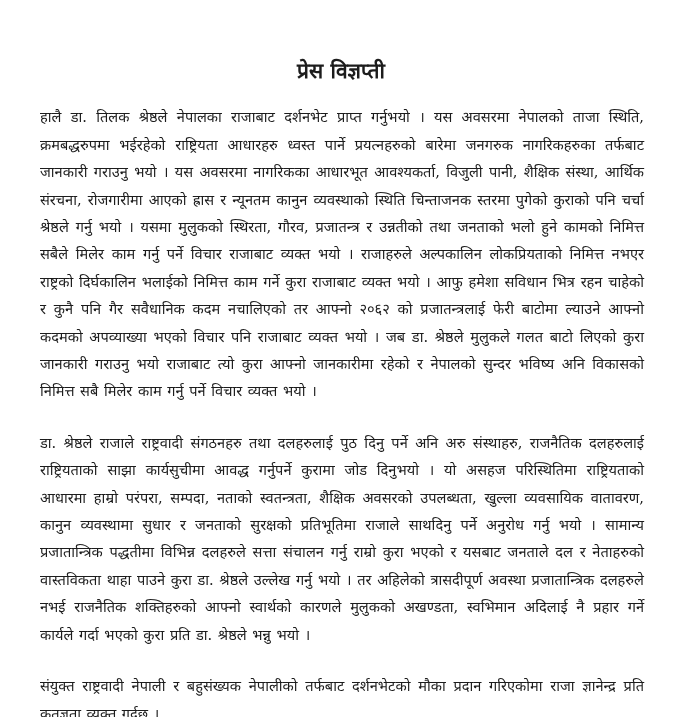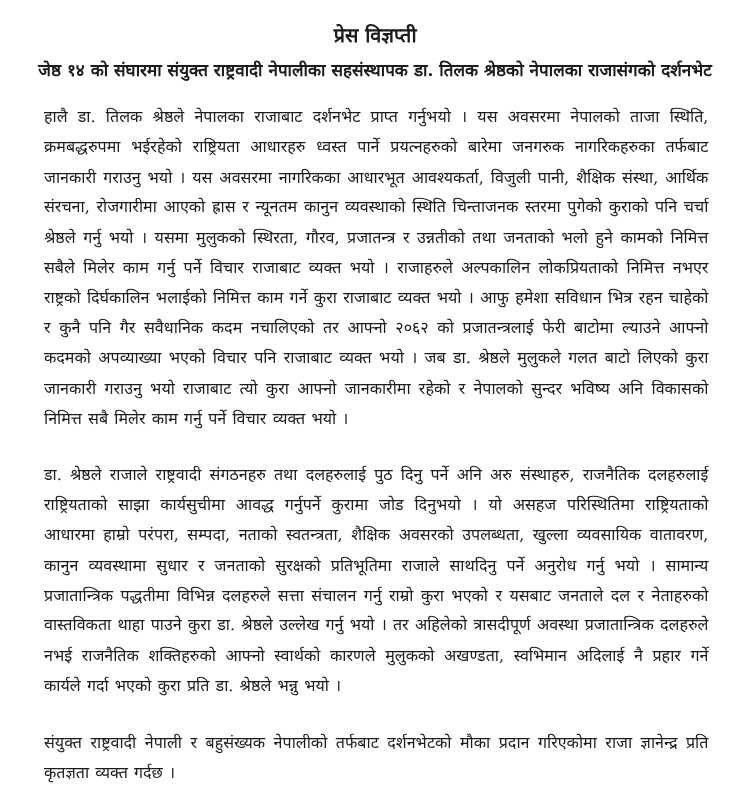--- a/index.html
+++ b/index.html
@@ -11,23 +11,23 @@
     position: relative;
     width: 682px;
     height: 717px;
     background: #ffffff;
     overflow: hidden;
     font-family: "DejaVu Serif", "Liberation Serif", serif;
     color: #1c1c1c;
     box-sizing: border-box;
   }
   .doc-title {
-    margin: 20px 40px 0 40px;
+    margin: 56px 40px 0 40px;
     text-align: center;
-    font-size: 18px;
+    font-size: 21px;
     font-weight: bold;
     line-height: 1.4;
   }
   .doc-heading {
     margin: 8px 22px 0 22px;
     text-align: center;
     font-size: 15.5px;
     font-weight: bold;
     line-height: 1.4;
   }
@@ -44,19 +44,18 @@
   }
   .doc-paragraph:first-child {
     margin-top: 18px;
   }
 </style>
 </head>
 <body>
 
 <div class="page">
   <div class="doc-title">प्रेस विज्ञप्ती</div>
-  <div class="doc-heading">जेष्ठ १४ को संघारमा संयुक्त राष्ट्रवादी नेपालीका सहसंस्थापक डा. तिलक श्रेष्ठको नेपालका राजासंगको दर्शनभेट</div>
   <div class="doc-body">
     <div class="doc-paragraph">हालै डा. तिलक श्रेष्ठले नेपालका राजाबाट दर्शनभेट प्राप्त गर्नुभयो । यस अवसरमा नेपालको ताजा स्थिति, क्रमबद्धरुपमा भईरहेको राष्ट्रियता आधारहरु ध्वस्त पार्ने प्रयत्नहरुको बारेमा जनगरुक नागरिकहरुका तर्फबाट जानकारी गराउनु भयो । यस अवसरमा नागरिकका आधारभूत आवश्यकर्ता, विजुली पानी, शैक्षिक संस्था, आर्थिक संरचना, रोजगारीमा आएको ह्रास र न्यूनतम कानुन व्यवस्थाको स्थिति चिन्ताजनक स्तरमा पुगेको कुराको पनि चर्चा श्रेष्ठले गर्नु भयो । यसमा मुलुकको स्थिरता, गौरव, प्रजातन्त्र र उन्नतीको तथा जनताको भलो हुने कामको निमित्त सबैले मिलेर काम गर्नु पर्ने विचार राजाबाट व्यक्त भयो । राजाहरुले अल्पकालिन लोकप्रियताको निमित्त नभएर राष्ट्रको दिर्घकालिन भलाईको निमित्त काम गर्ने कुरा राजाबाट व्यक्त भयो । आफु हमेशा सविधान भित्र रहन चाहेको र कुनै पनि गैर सवैधानिक कदम नचालिएको तर आफ्नो २०६२ को प्रजातन्त्रलाई फेरी बाटोमा ल्याउने आफ्नो कदमको अपव्याख्या भएको विचार पनि राजाबाट व्यक्त भयो । जब डा. श्रेष्ठले मुलुकले गलत बाटो लिएको कुरा जानकारी गराउनु भयो राजाबाट त्यो कुरा आफ्नो जानकारीमा रहेको र नेपालको सुन्दर भविष्य अनि विकासको निमित्त सबै मिलेर काम गर्नु पर्ने विचार व्यक्त भयो ।</div>
     <div class="doc-paragraph">डा. श्रेष्ठले राजाले राष्ट्रवादी संगठनहरु तथा दलहरुलाई पुठ दिनु पर्ने अनि अरु संस्थाहरु, राजनैतिक दलहरुलाई राष्ट्रियताको साझा कार्यसुचीमा आवद्ध गर्नुपर्ने कुरामा जोड दिनुभयो । यो असहज परिस्थितिमा राष्ट्रियताको आधारमा हाम्रो परंपरा, सम्पदा, नताको स्वतन्त्रता, शैक्षिक अवसरको उपलब्धता, खुल्ला व्यवसायिक वातावरण, कानुन व्यवस्थामा सुधार र जनताको सुरक्षको प्रतिभूतिमा राजाले साथदिनु पर्ने अनुरोध गर्नु भयो । सामान्य प्रजातान्त्रिक पद्धतीमा विभिन्न दलहरुले सत्ता संचालन गर्नु राम्रो कुरा भएको र यसबाट जनताले दल र नेताहरुको वास्तविकता थाहा पाउने कुरा डा. श्रेष्ठले उल्लेख गर्नु भयो । तर अहिलेको त्रासदीपूर्ण अवस्था प्रजातान्त्रिक दलहरुले नभई राजनैतिक शक्तिहरुको आफ्नो स्वार्थको कारणले मुलुकको अखण्डता, स्वभिमान अदिलाई नै प्रहार गर्ने कार्यले गर्दा भएको कुरा प्रति डा. श्रेष्ठले भन्नु भयो ।</div>
     <div class="doc-paragraph">संयुक्त राष्ट्रवादी नेपाली र बहुसंख्यक नेपालीको तर्फबाट दर्शनभेटको मौका प्रदान गरिएकोमा राजा ज्ञानेन्द्र प्रति कृतज्ञता व्यक्त गर्दछ ।</div>
   </div>
 </div>
 
 </body></html>

